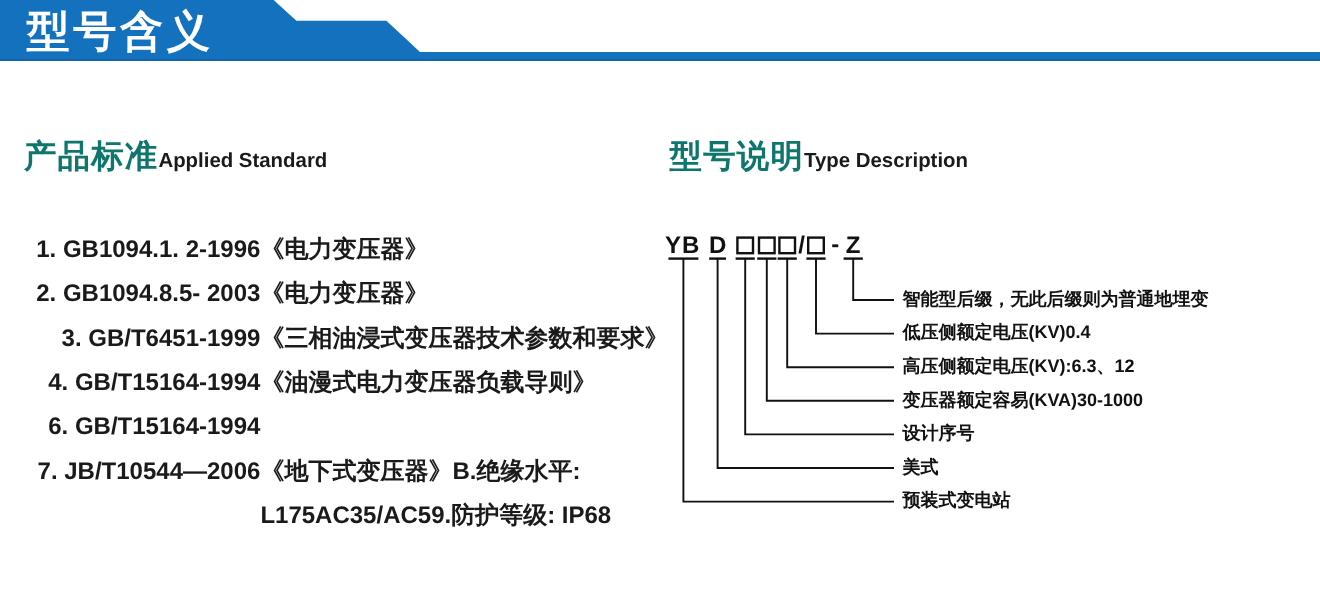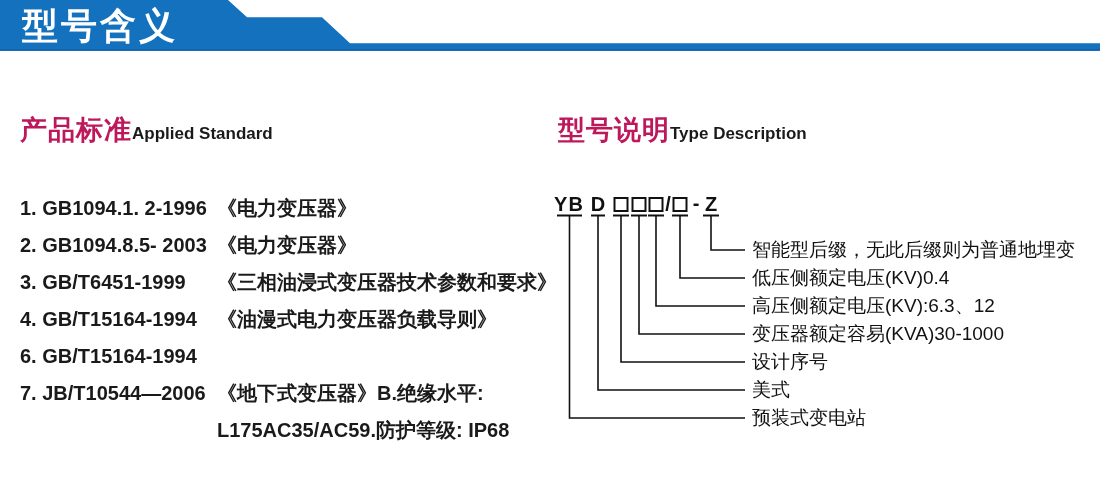--- a/index.html
+++ b/index.html
@@ -13,35 +13,35 @@
   .banner-title{
     position:absolute;top:2px;left:22px;font-size:36px;font-weight:700;
     color:#ffffff;letter-spacing:3px;white-space:nowrap;
   }
   .banner-sub{
     position:absolute;top:24px;left:184px;font-size:17px;font-weight:700;
     color:#ffffff;letter-spacing:2px;white-space:nowrap;margin-top:24px;
   }
   
   .sec-head{position:absolute;display:flex;align-items:baseline;white-space:nowrap;}
-  .sec-head .zh{font-size:27px;font-weight:700;color:#be185d;letter-spacing:1px;}
+  .sec-head .zh{font-size:27px;font-weight:700;color:#0f766e;letter-spacing:1px;}
   .sec-head .en{font-size:17px;font-weight:600;color:#1a1a1a;}
   #standards-head{top:112px;left:20px;}
   #model-head{top:112px;left:558px;}
   
   .std-list{position:absolute;top:190px;left:20px;width:530px;}
   .std-row{display:flex;height:37px;line-height:37px;font-size:20px;font-weight:700;white-space:nowrap;}
-  .std-code{width:197px;flex:0 0 197px;}
+  .std-code{width:197px;flex:0 0 197px;text-align:right;}
   .std-title{flex:1;}
   
   .diagram-svg{position:absolute;top:185px;left:545px;}
   .diagram-svg text{font-family:"Liberation Sans","DejaVu Sans",sans-serif;font-weight:700;font-size:20px;fill:#111111;}
   .dg-label{
     position:absolute;left:752px;height:24px;line-height:24px;
-    font-size:19px;font-weight:400;color:#111111;white-space:nowrap;
+    font-size:15px;font-weight:700;color:#111111;white-space:nowrap;
   }
 </style>
 </head>
 <body>
 
 <div class="banner">
   <svg width="1100" height="52" viewBox="0 0 1100 52">
     <polygon points="0,0 228,0 247,17.3 322,17.3 350,43.3 1100,43.3 1100,50.7 0,50.7" fill="#1371bd"></polygon>
     <rect x="0" y="49.3" width="1100" height="1.4" fill="#0d5fa6"></rect>
   </svg>

